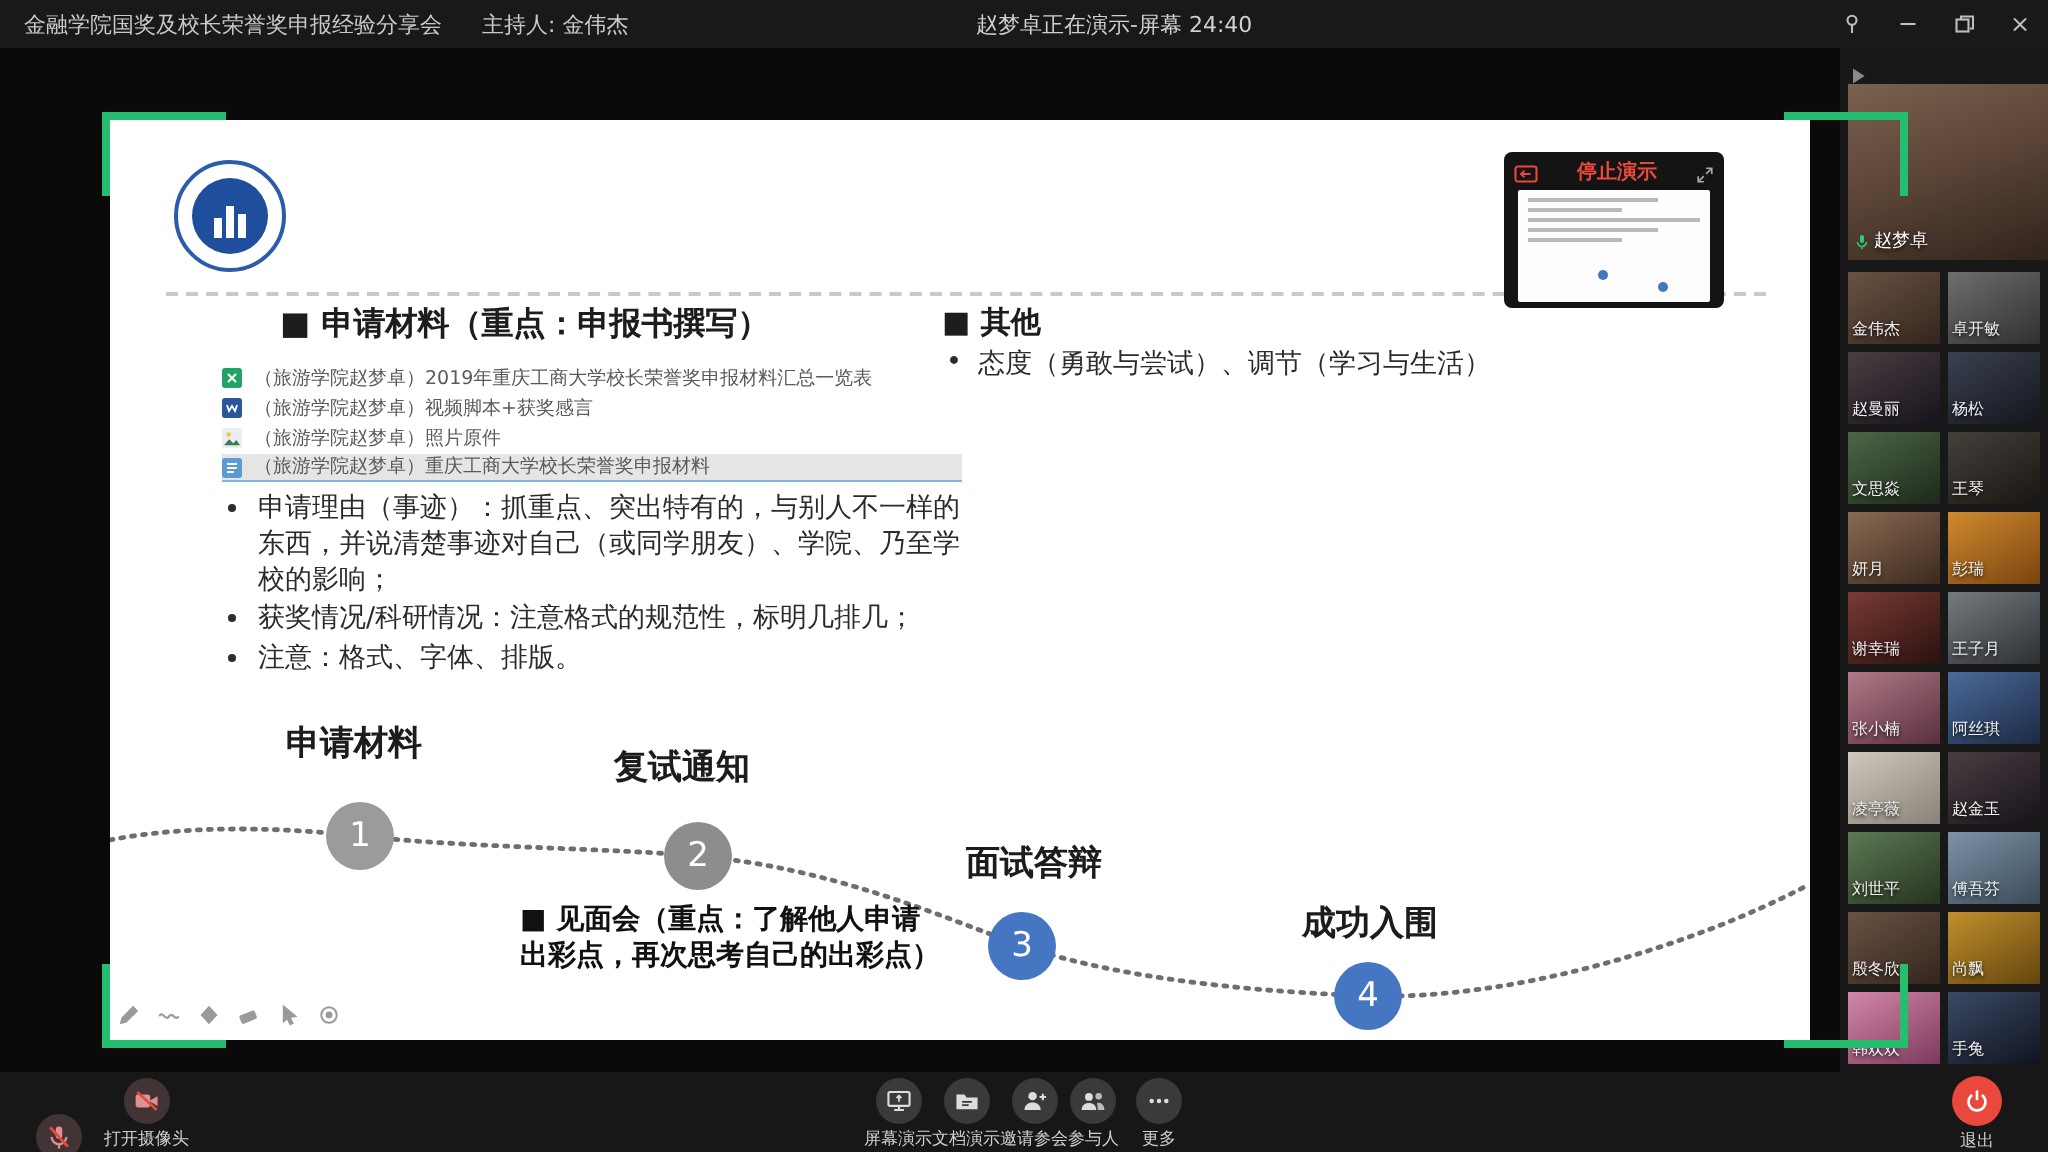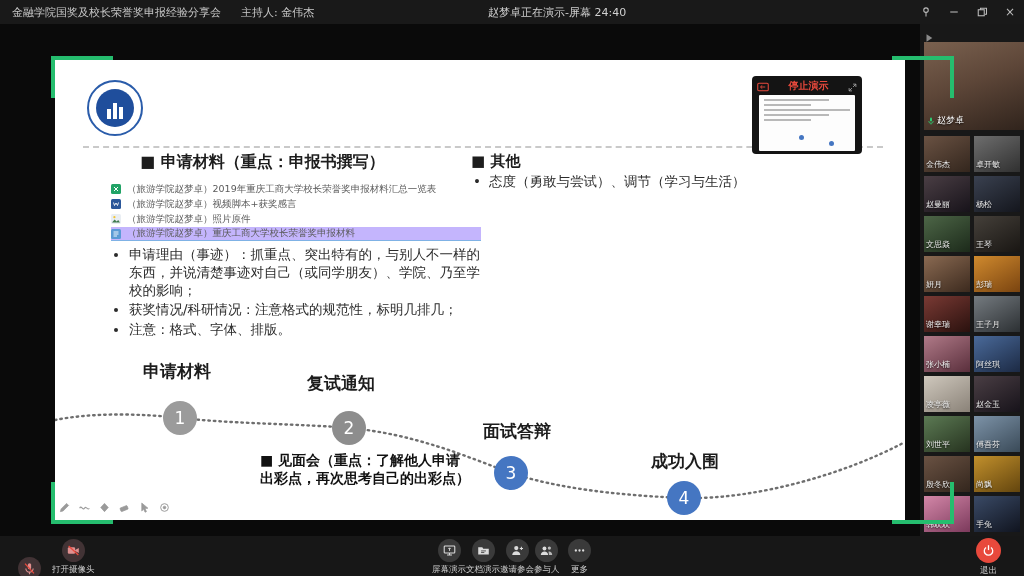--- a/index.html
+++ b/index.html
@@ -37,21 +37,21 @@
   .slidehead { position:absolute; left:100px; top:30px; display:flex; align-items:center; gap:12px;}
   .stitle { font-size:28px; font-weight:bold; color:#2e3b4e; letter-spacing:2px;}
   .sdivider { width:2px; height:26px; background:#2e75b6;}
   .ssub { font-size:19px; font-weight:bold; color:#2456a4;}
   .dashline { position:absolute; left:28px; top:86px; width:800px; border-top:2px dashed #c9c9c9;}
 
   
   .lhead { position:absolute; left:38px; top:92px; font-size:16px; font-weight:bold; color:#1d1d1d;margin-left:47px;}
   .files { position:absolute; left:56px; top:122px; width:370px;}
   .frow { display:flex; align-items:center; gap:6px; height:14px; margin-bottom:1px;}
-  .frow.selected { border-bottom:1px solid #7fb2e5; background:#c4b5fd;}
+  .frow.selected { border-bottom:1px solid #7fb2e5; background:#e5e5e5;}
   .ficon { width:10px; height:10px; flex:0 0 10px;}
   .fname { font-size:9.5px; color:#5a5a5a; white-space:nowrap;}
   .bullets { position:absolute; left:58px; top:186px; width:368px; list-style:disc outside; padding-left:16px;}
   .bullets li { font-size:13.5px; color:#2b2b2b; line-height:1.32; margin-bottom:2px;}
 
   
   .rhead { position:absolute; left:416px; top:92px; font-size:15px; font-weight:bold; color:#1d1d1d;}
   .rbullet { position:absolute; left:418px; top:113px; width:420px; display:flex; gap:8px;
     font-size:13.5px; color:#2b2b2b;}
 

